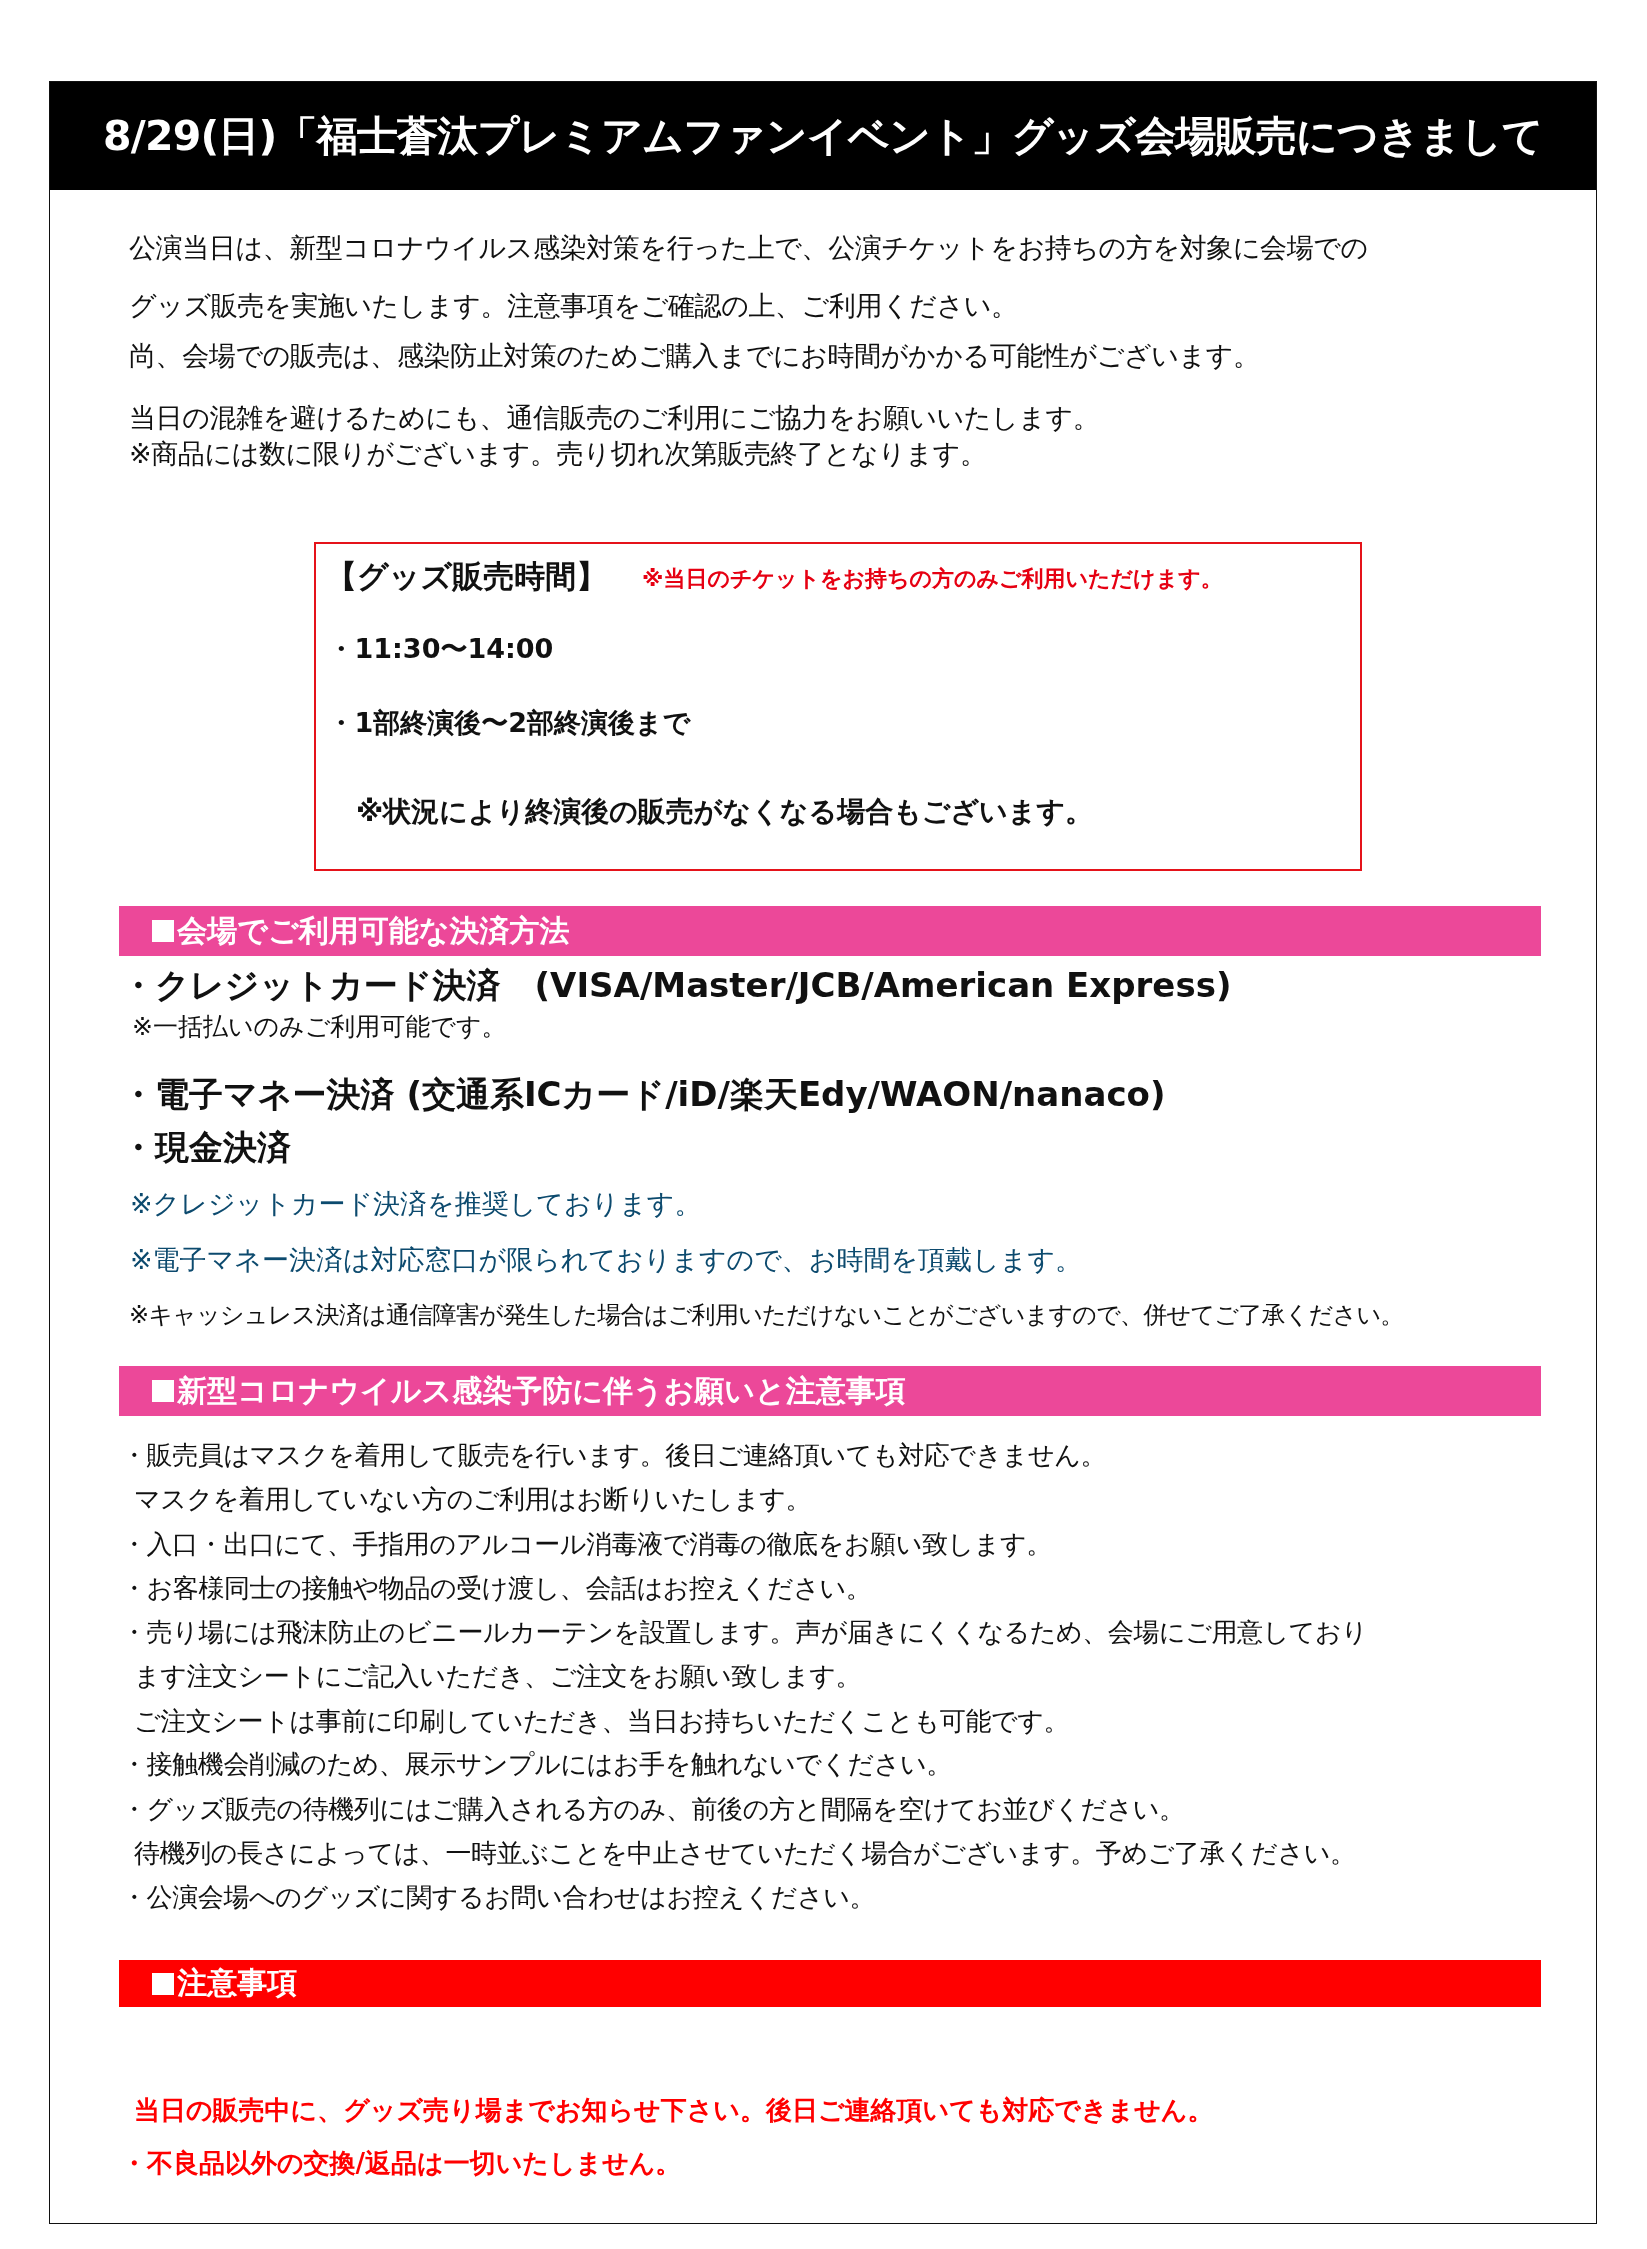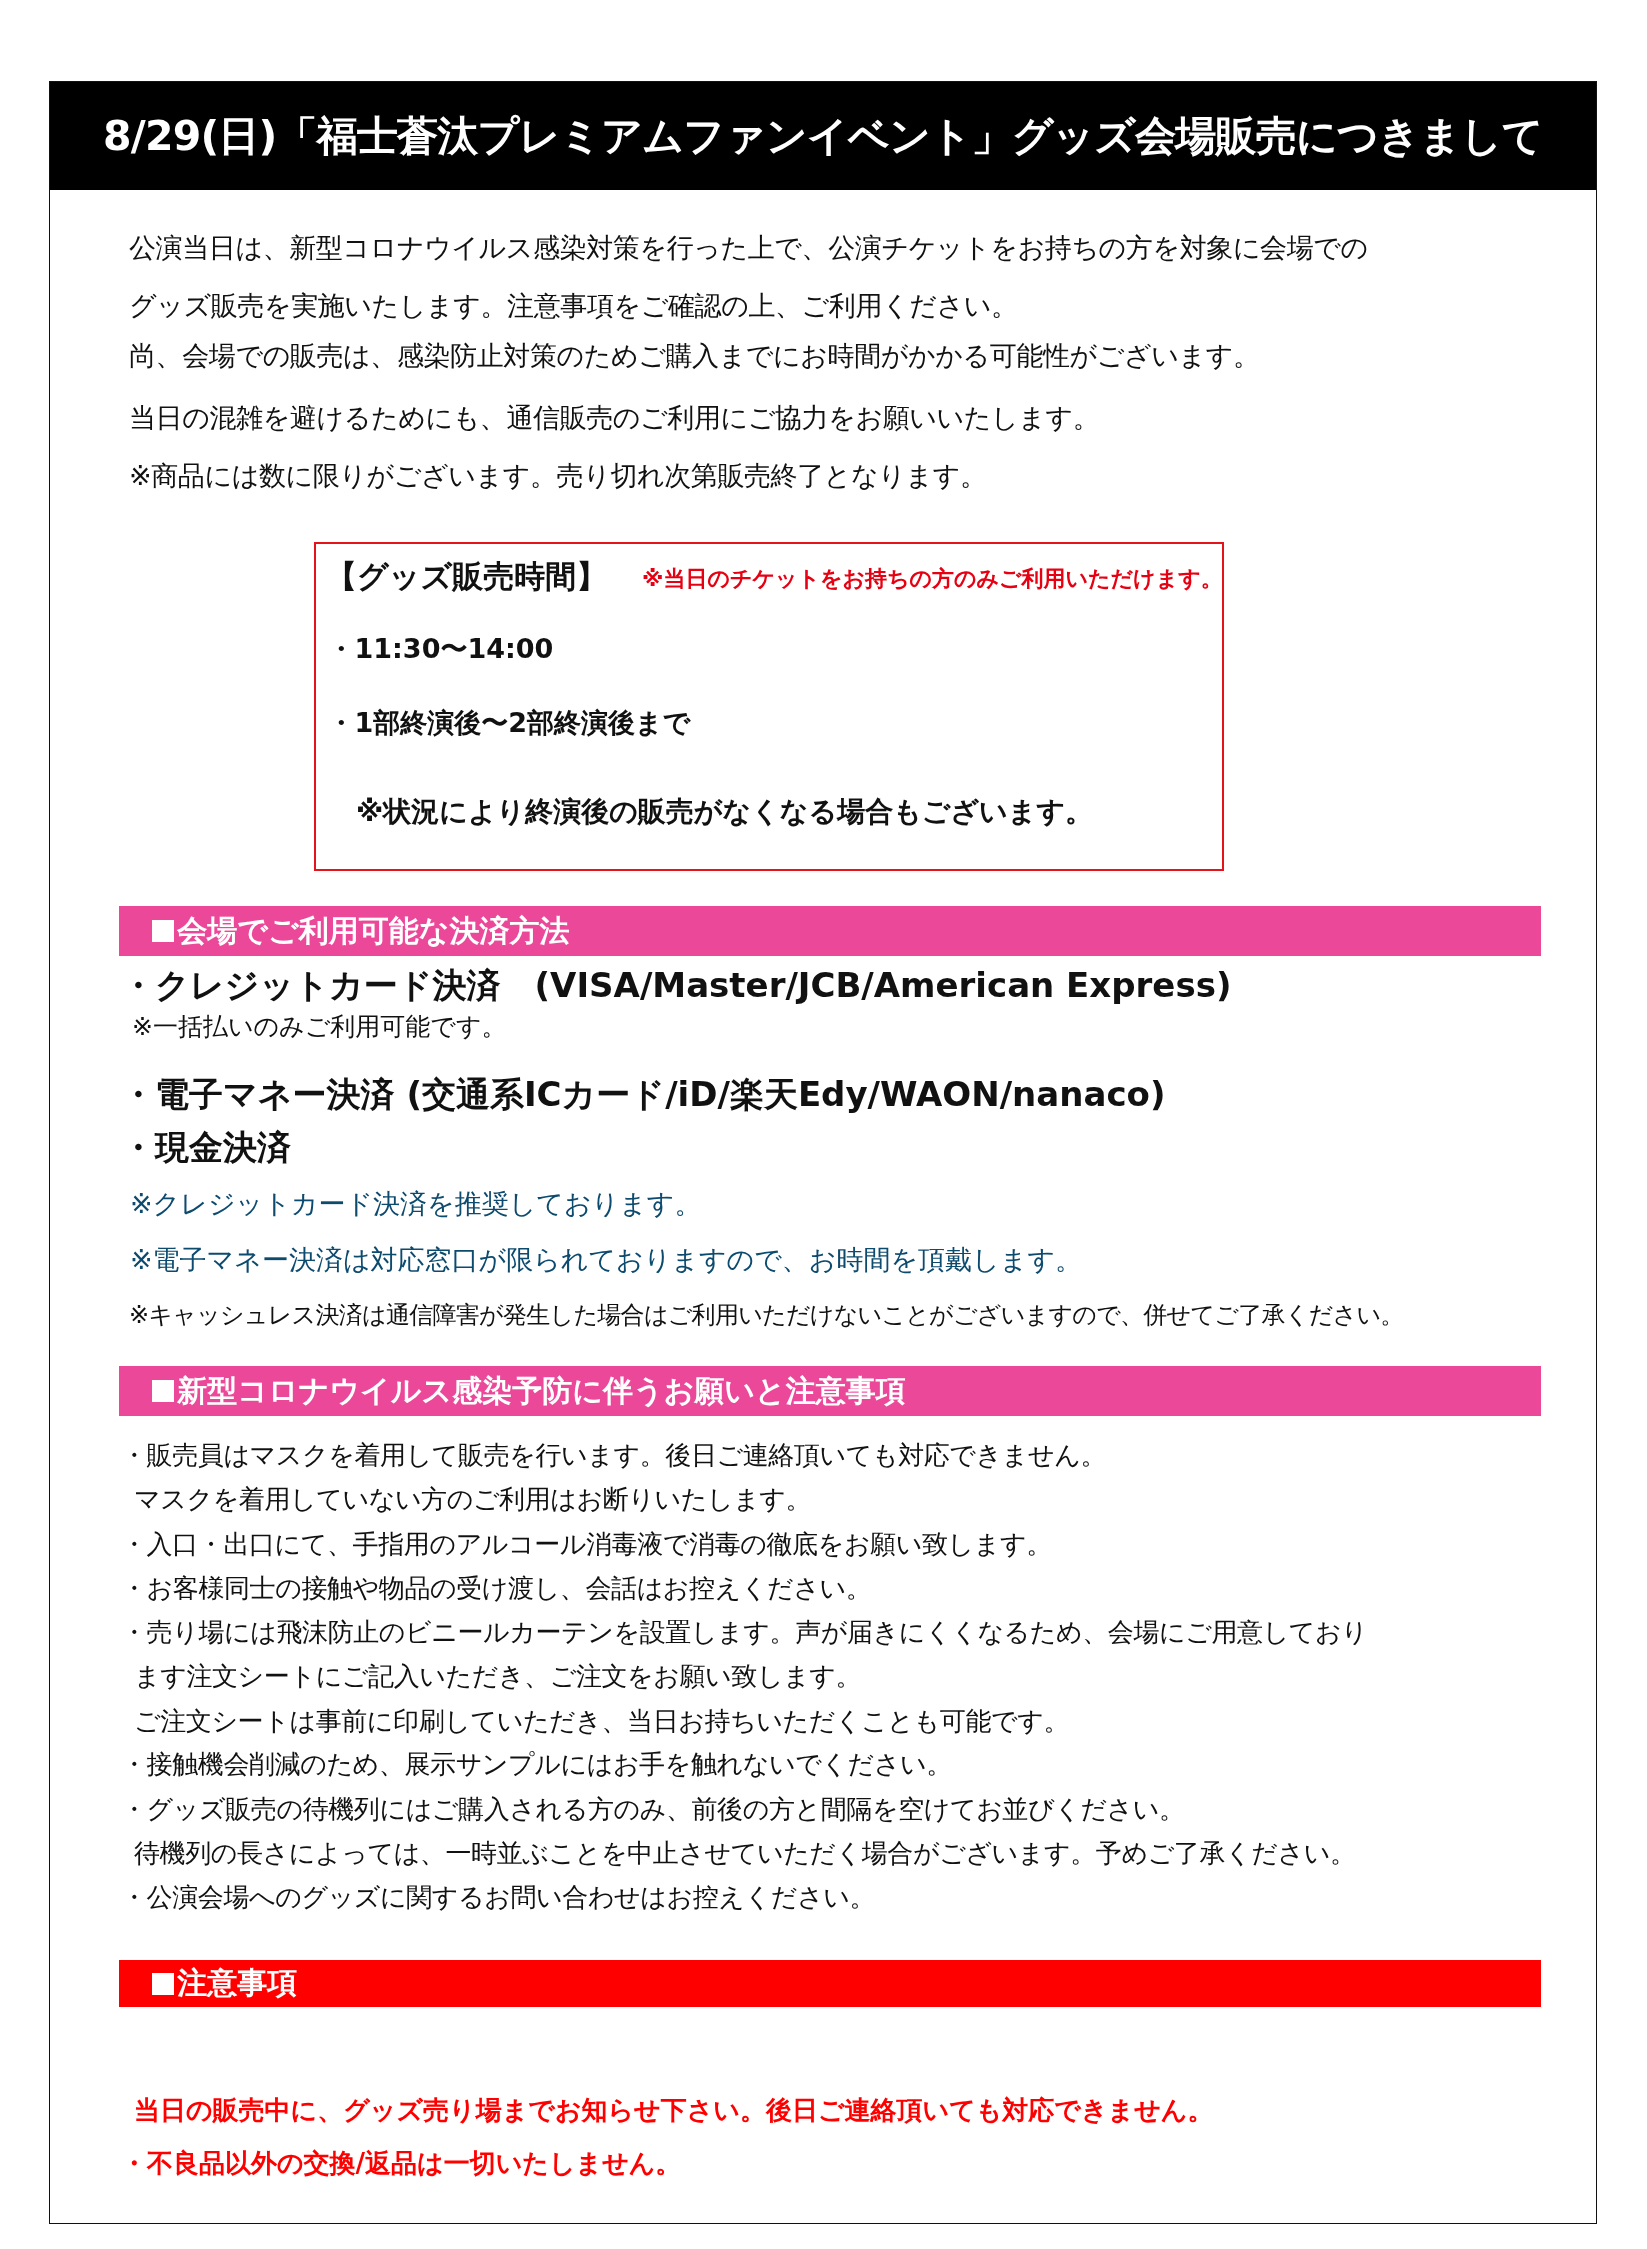--- a/index.html
+++ b/index.html
@@ -15,21 +15,21 @@
   .title-bar {
     position: absolute; left: 0; top: 0; width: 100%; height: 108px;
     background: #000000; color: #ffffff;
     display: flex; align-items: center; justify-content: center;
     font-size: 41px; font-weight: bold; letter-spacing: -0.8px; white-space: nowrap;
   }
   .abs { position: absolute; white-space: nowrap; }
   .intro { font-size: 27px; left: 79px; letter-spacing: -0.4px; }
 
   .hours-box {
-    position: absolute; left: 264px; top: 460px; width: 910px; height: 329px;
+    position: absolute; left: 264px; top: 460px; width: 1048px; height: 329px;
     border: 2.5px solid #e5131a; box-sizing: border-box;
   }
   .hours-head { font-size: 31px; font-weight: bold; }
   .hours-note { font-size: 22px; font-weight: bold; color: #e60012; }
   .hours-item { font-size: 27px; font-weight: bold; }
   .hours-sub { font-size: 28px; font-weight: bold; }
 
   .section-bar {
     position: absolute; left: 69px; width: 1422px; height: 50px;
     background: #ec4899; color: #ffffff; font-size: 30px; font-weight: bold;
@@ -51,21 +51,21 @@
 <body>
 
 <div class="frame">
 
   <div class="title-bar">8/29(日)「福士蒼汰プレミアムファンイベント」グッズ会場販売につきまして</div>
 
   <div class="abs intro" style="top:148px">公演当日は、新型コロナウイルス感染対策を行った上で、公演チケットをお持ちの方を対象に会場での</div>
   <div class="abs intro" style="top:206px">グッズ販売を実施いたします。注意事項をご確認の上、ご利用ください。</div>
   <div class="abs intro" style="top:256px">尚、会場での販売は、感染防止対策のためご購入までにお時間がかかる可能性がございます。</div>
   <div class="abs intro" style="top:318px">当日の混雑を避けるためにも、通信販売のご利用にご協力をお願いいたします。</div>
-  <div class="abs intro" style="top:376px">※商品には数に限りがございます。売り切れ次第販売終了となります。</div>
+  <div class="abs intro" style="top:354px">※商品には数に限りがございます。売り切れ次第販売終了となります。</div>
 
   <div class="hours-box">
     <span class="abs hours-head" style="left:10px; top:11.5px">【グッズ販売時間】</span>
     <span class="abs hours-note" style="left:326px; top:20px">※当日のチケットをお持ちの方のみご利用いただけます。</span>
     <span class="abs hours-item" style="left:11.5px; top:87px">・11:30〜14:00</span>
     <span class="abs hours-item" style="left:11.5px; top:161px">・1部終演後〜2部終演後まで</span>
     <span class="abs hours-sub" style="left:40px; top:249px">※状況により終演後の販売がなくなる場合もございます。</span>
   </div>
 
   <div class="section-bar" style="top:824px">

